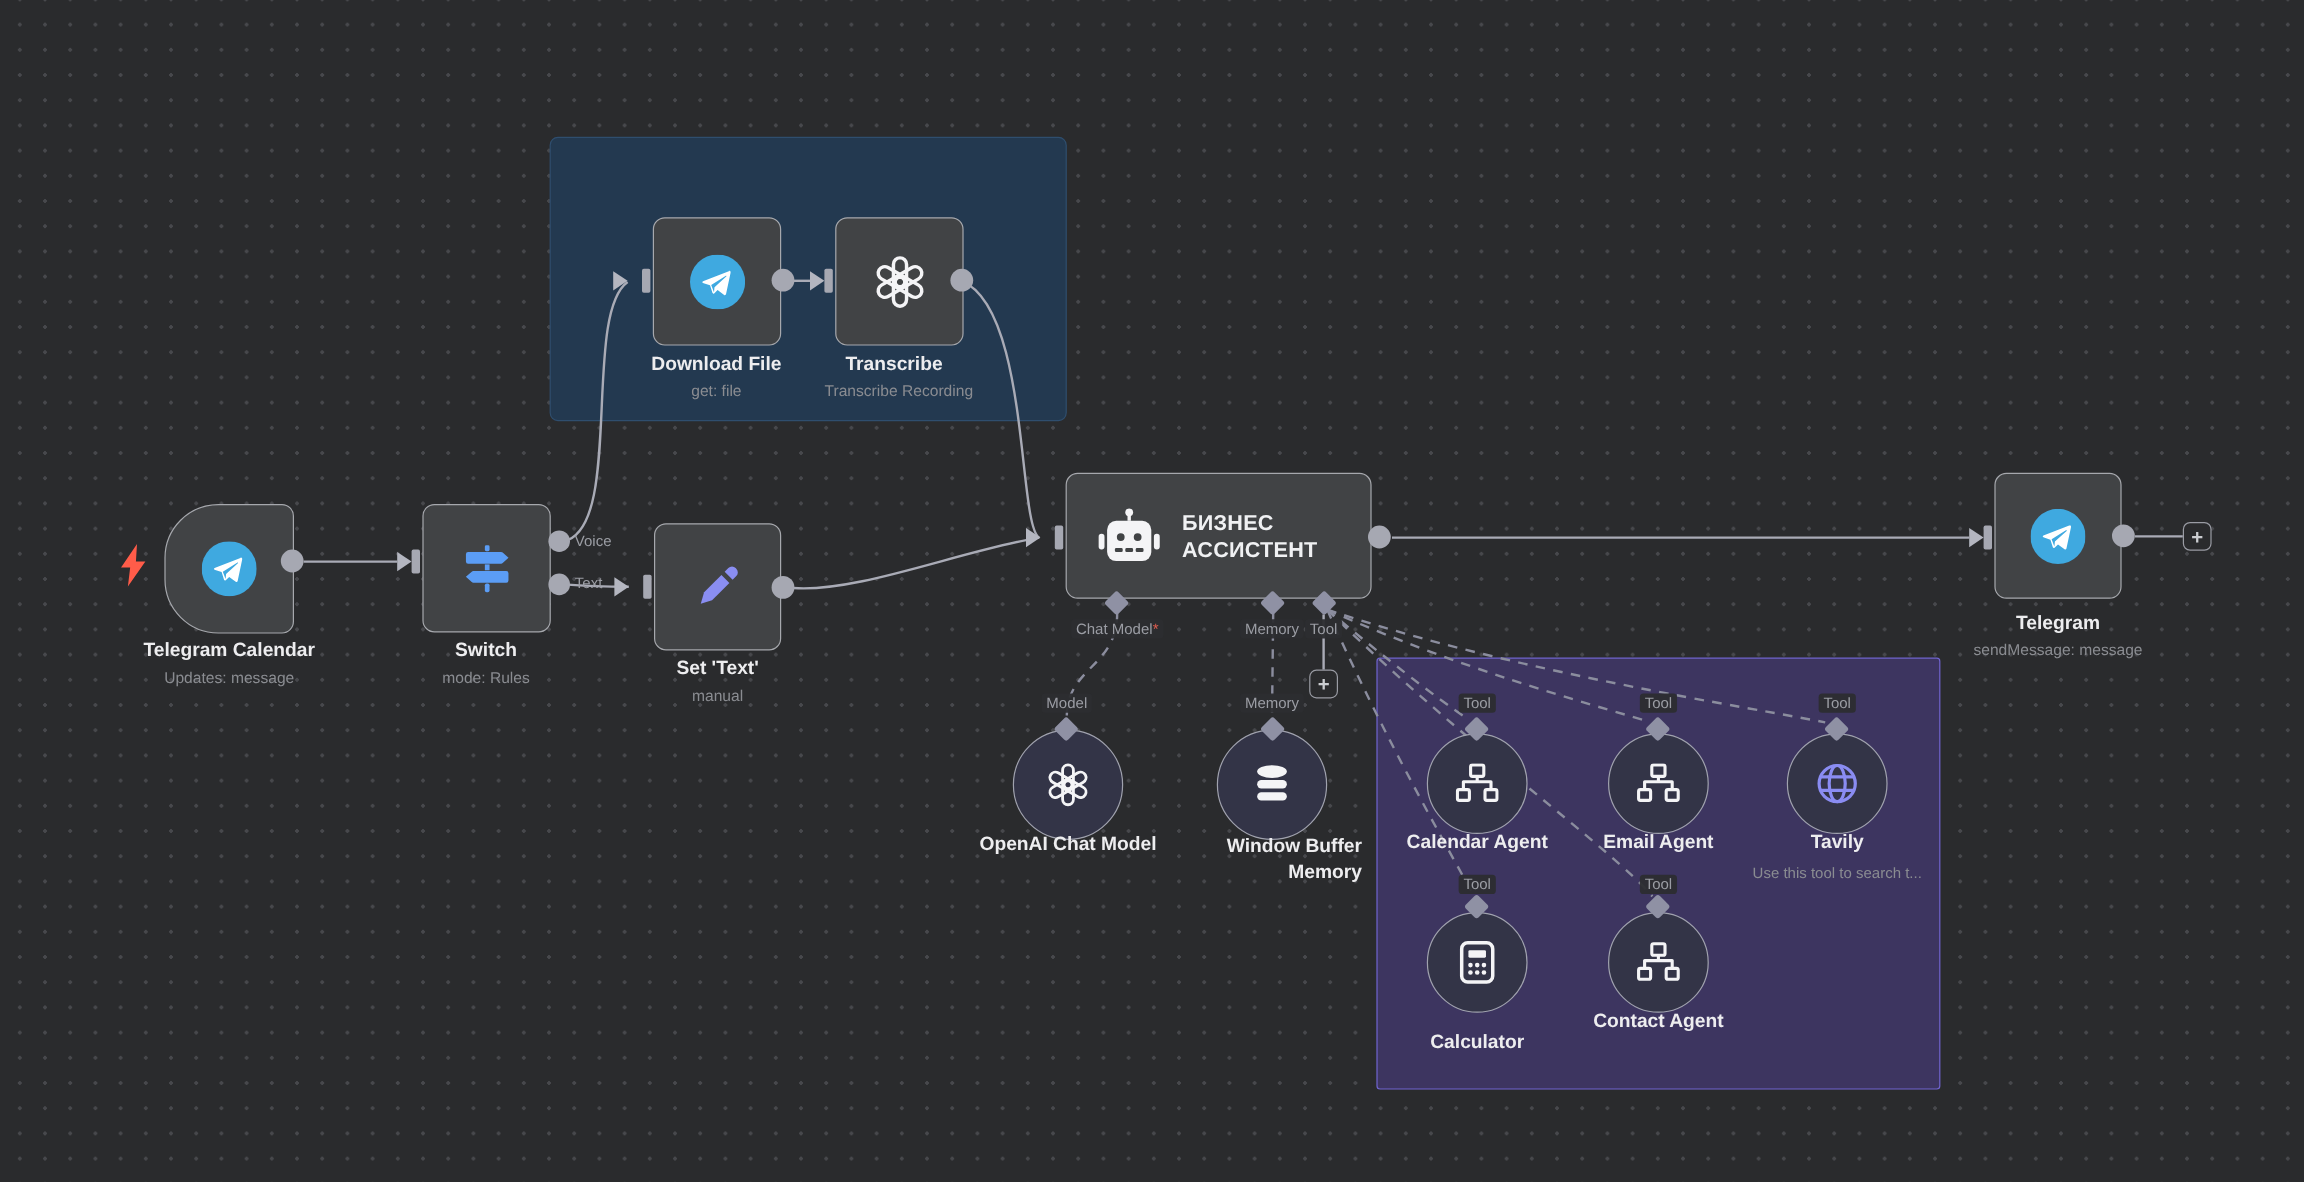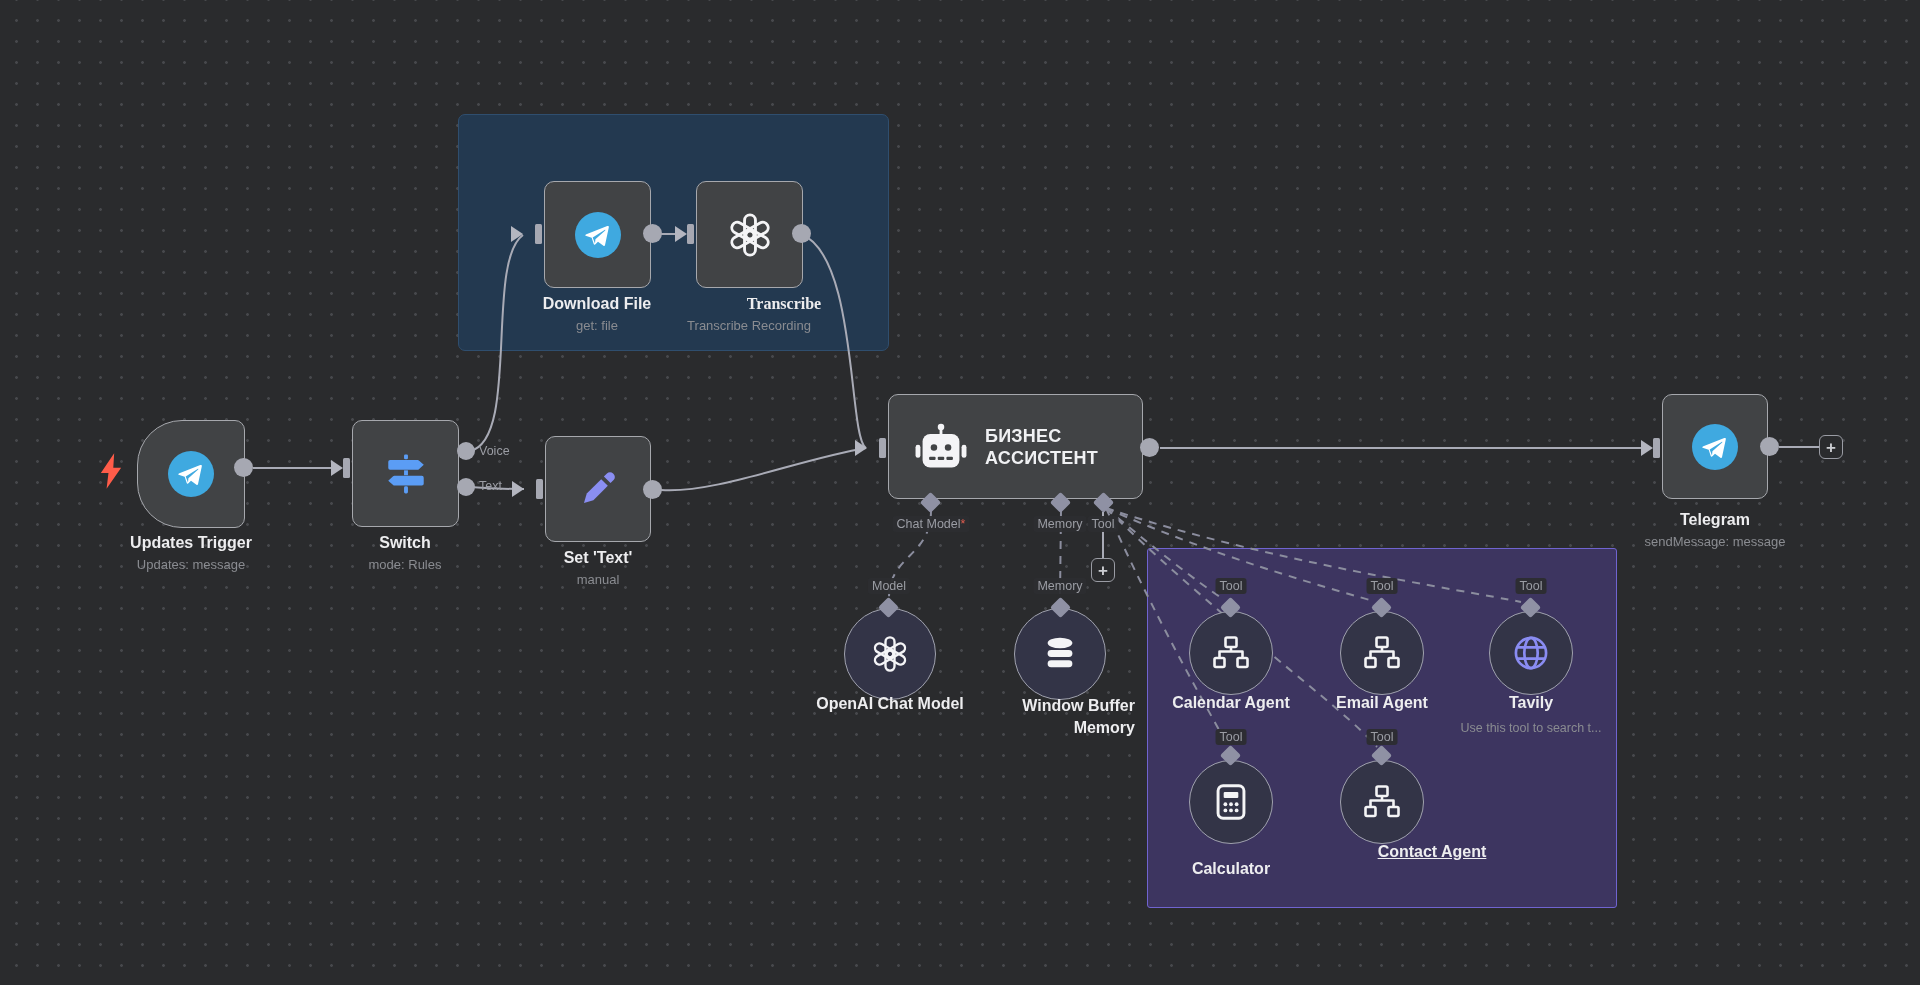--- a/index.html
+++ b/index.html
@@ -171,21 +171,21 @@
 
   <svg class="icon" style="position:absolute;left:98px;top:452px;z-index:2;" width="26" height="38">
       <use href="#sym-bolt"></use>
     </svg>
 
   <div class="node node--trigger" style="left:137px;top:420px;width:108px;height:108px;">
     <svg class="icon" width="46" height="46">
         <use href="#sym-telegram"></use>
       </svg>
   </div>
-  <div class="nlabel" style="left:191px;top:534px;">Updates Trigger</div>
+  <div class="nlabel" style="left:191px;top:534px;">Telegram Calendar</div>
   <div class="nsub" style="left:191px;top:557px;">Updates: message</div>
 
   <div class="node" style="left:352px;top:420px;width:107px;height:107px;">
     <svg class="icon" width="44" height="44">
         <use href="#sym-signpost"></use>
       </svg>
   </div>
   <div class="nlabel" style="left:405px;top:534px;">Switch</div>
   <div class="nsub" style="left:405px;top:557px;">mode: Rules</div>
   <div class="clabel clabel--left" style="left:479px;top:444px;">Voice</div>
@@ -197,21 +197,21 @@
       </svg>
   </div>
   <div class="nlabel" style="left:597px;top:295px;">Download File</div>
   <div class="nsub" style="left:597px;top:318px;">get: file</div>
 
   <div class="node" style="left:696px;top:181px;width:107px;height:107px;">
     <svg class="icon" width="46" height="46">
         <use href="#sym-openai"></use>
       </svg>
   </div>
-  <div class="nlabel" style="left:784px;top:295px;font-family:Liberation Serif, serif;">Transcribe</div>
+  <div class="nlabel" style="left:745px;top:295px;">Transcribe</div>
   <div class="nsub" style="left:749px;top:318px;">Transcribe Recording</div>
 
   <div class="node" style="left:545px;top:436px;width:106px;height:106px;">
     <svg class="icon" width="46" height="46">
         <use href="#sym-pencil"></use>
       </svg>
   </div>
   <div class="nlabel" style="left:598px;top:549px;">Set 'Text'</div>
   <div class="nsub" style="left:598px;top:572px;">manual</div>
 
@@ -276,21 +276,21 @@
         <use href="#sym-calc"></use>
       </svg>
   </div>
   <div class="nlabel" style="left:1231px;top:843px;margin-top:17px;">Calculator</div>
 
   <div class="circle-node" style="left:1340px;top:760px;width:84px;height:84px;">
     <svg class="icon" width="36" height="34">
         <use href="#sym-sitemap"></use>
       </svg>
   </div>
-  <div class="nlabel" style="left:1432px;top:843px;text-decoration:underline;">Contact Agent</div>
+  <div class="nlabel" style="left:1382px;top:843px;">Contact Agent</div>
 
   <div class="dot" style="left:234px;top:458px;"></div>
   <div class="dot dot--s" style="left:457px;top:442px;"></div>
   <div class="dot dot--s" style="left:457px;top:478px;"></div>
   <div class="dot" style="left:643px;top:224px;"></div>
   <div class="dot" style="left:792px;top:224px;"></div>
   <div class="dot" style="left:643px;top:480px;"></div>
   <div class="dot" style="left:1140px;top:438px;"></div>
   <div class="dot" style="left:1760px;top:437px;"></div>
 

